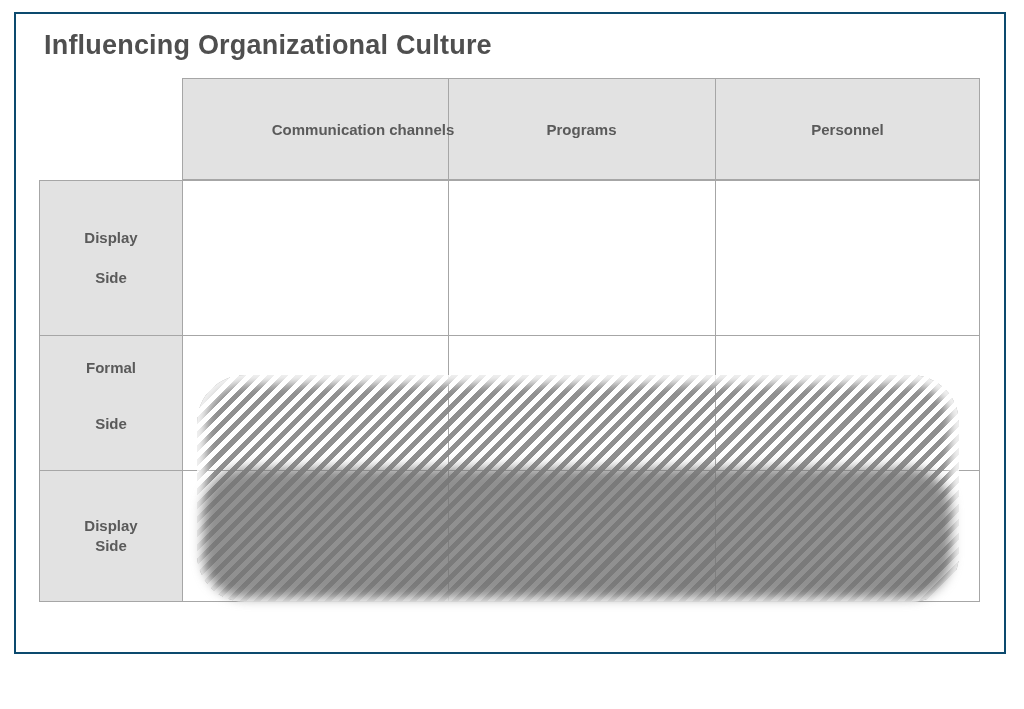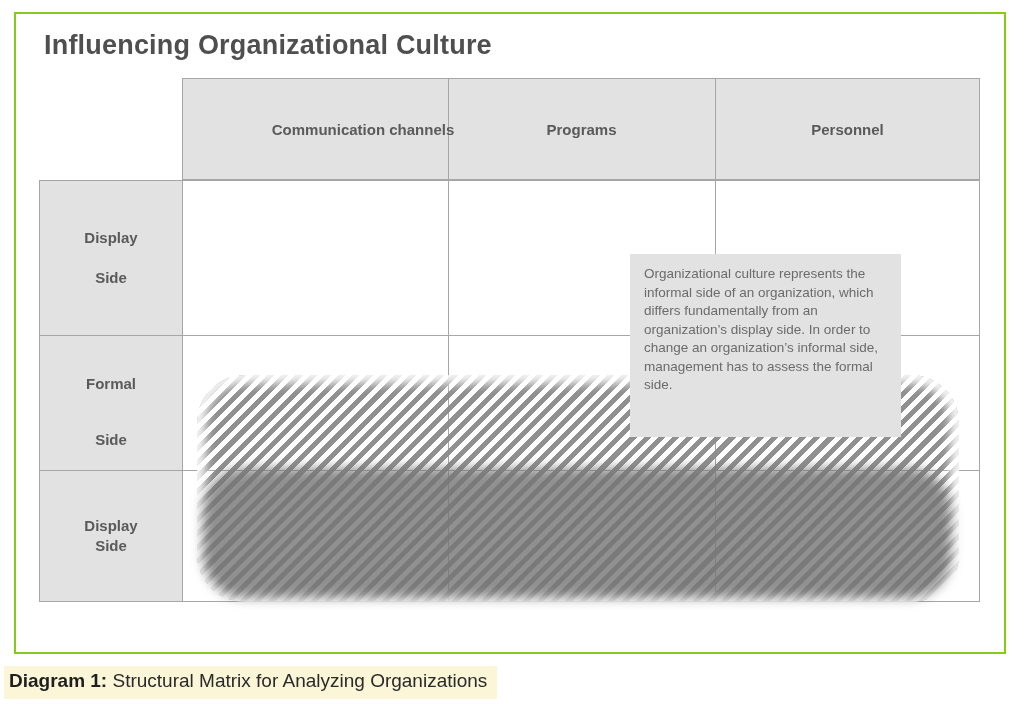--- a/index.html
+++ b/index.html
@@ -14,21 +14,21 @@
     height: 709px;
     background: #ffffff;
     overflow: hidden;
   }
   .container {
     position: absolute;
     left: 14px;
     top: 12px;
     width: 992px;
     height: 642px;
-    border: 2px solid #84cc16;
+    border: 2px solid #0c4a6e;
     background: #ffffff;
     box-sizing: border-box;
   }
   .title {
     position: absolute;
     left: 28px;
     top: 16px;
     font-size: 27px;
     font-weight: bold;
     color: #4f4f4f;
@@ -117,21 +117,21 @@
     justify-content: center;
     font-size: 15px;
     font-weight: bold;
     color: #5a5a5a;
     z-index: 3;
     text-align: center;
     line-height: 20px;
   }
   .row-label.r1 { top: 166px; height: 155px; }
   .row-label.r1 .line1 { margin-bottom: 20px; }
-  .row-label.r2 { top: 330px; height: 135px; gap: 36px; }
+  .row-label.r2 { top: 314px; height: 135px; gap: 36px; }
   .row-label.r3 { top: 456px; height: 132px; }
 
   
   .hatch-overlay {
     position: absolute;
     left: 181px;
     top: 361px;
     width: 762px;
     height: 227px;
     border-radius: 48px;
@@ -220,21 +220,17 @@
     </div>
     <div class="row-label r3">
       <span class="line1">Display</span>
       <span class="line2">Side</span>
     </div>
 
     <div class="hatch-overlay"></div>
 
     <div class="informal-blob"></div>
 
-    <div class="annotation-box">Organizational culture represents the informal side of an organization, which differs fundamentally from an organization’s display side. In order to change an organization’s informal side, management has to assess the formal side.</div>
 
   </div>
 
-  <div class="caption">
-    <span class="caption-highlight"><span class="caption-prefix">Diagram 1:</span><span> Structural Matrix for Analyzing Organizations</span></span>
-  </div>
 
 </div>
 
 </body></html>

